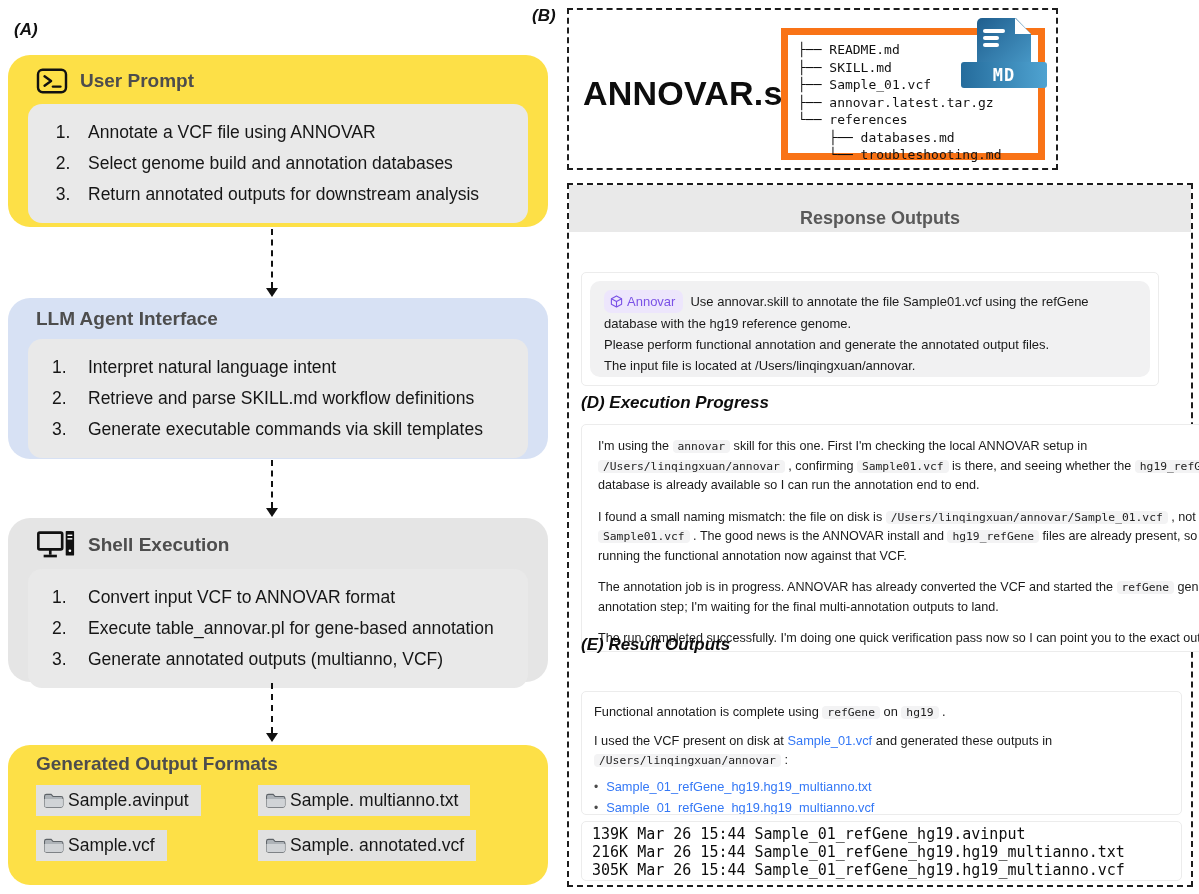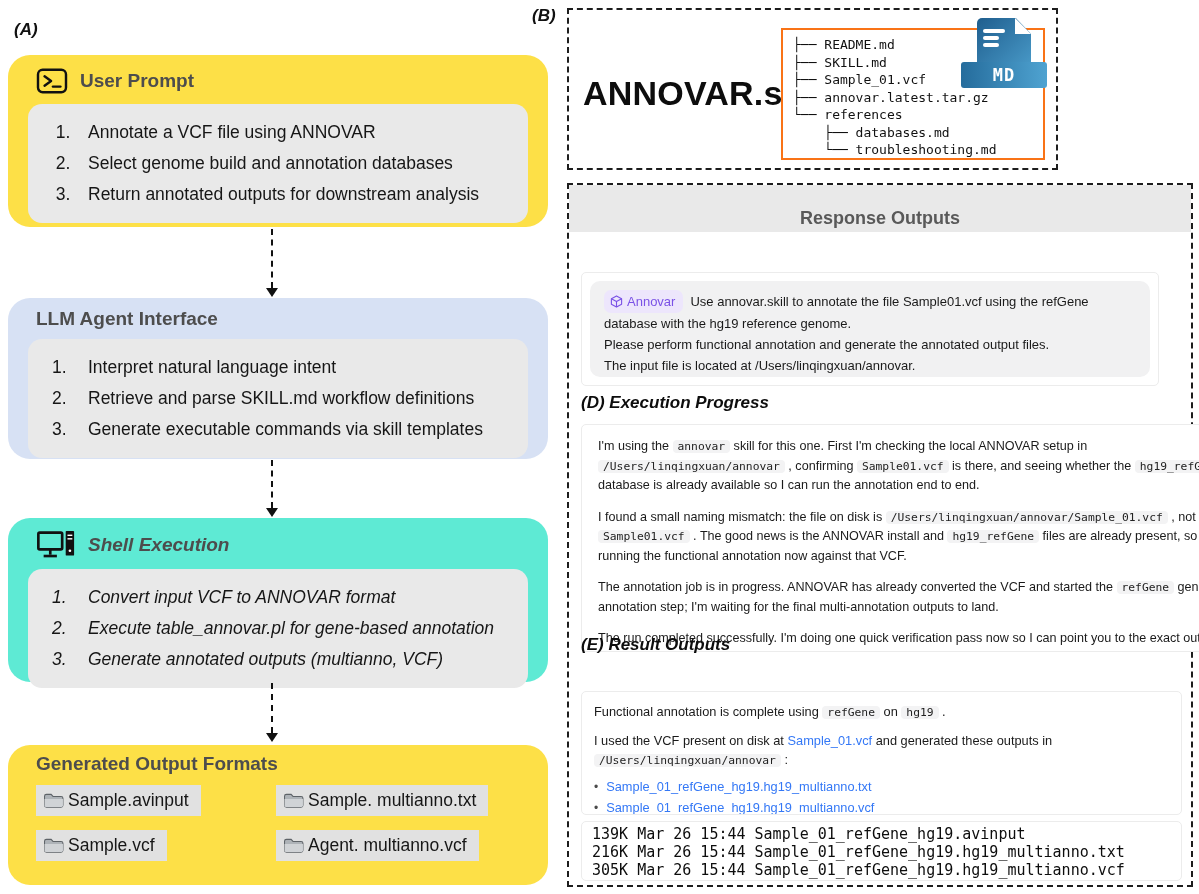--- a/index.html
+++ b/index.html
@@ -5,38 +5,38 @@
   * { margin:0; padding:0; box-sizing:border-box; }
   html,body { width:1199px; height:894px; background:#ffffff; font-family:"Liberation Sans", sans-serif; }
   #stage { position:relative; width:1199px; height:894px; background:#fff; overflow:hidden; }
 
   .panel-label { position:absolute; font-weight:bold; font-style:italic; font-size:17px; color:#111; }
 
   
   .flow-box { position:absolute; left:8px; width:540px; border-radius:22px; }
   .fb-yellow { background:#fde047;text-align:center; }
   .fb-blue   { background:#D7E1F4; }
-  .fb-green  { background:#5eead4;font-style:italic; }
+  .fb-green  { background:#e5e5e5; }
   .fb-head { display:flex; align-items:center; gap:12px; padding:12px 0 0 28px; }
   .fb-title { font-size:19px; font-weight:bold; color:#4d4d4d; }
   .fb-list { margin:9px 20px 0 20px; background:#E9E9E9; border-radius:14px; padding:8px 14px; }
   .fb-row { display:flex; gap:14px; margin:10px 0 10px 10px; font-size:17.5px; color:#161616; }
   .fb-row .num { width:22px; flex:none; }
 
   .arrow-wrap { position:absolute; left:265px; width:14px; display:flex; flex-direction:column; align-items:center; }
   .arrow-line { flex:1; width:0; border-left:2.5px dashed #111; }
   .arrow-head { width:0; height:0; border-left:6px solid transparent; border-right:6px solid transparent; border-top:9px solid #111; }
 
-  .gen-grid { display:grid; grid-template-columns:196px auto; gap:14px 44px; margin:10px 0 0 28px; justify-items:start; }
+  .gen-grid { display:grid; grid-template-columns:196px auto; gap:14px 26px; margin:10px 0 0 28px; justify-items:start; }
   .file-chip { display:inline-flex; align-items:center; gap:4px; background:#E1E1E1; padding:5px 12px 5px 7px; font-size:17.5px; font-weight:500; color:#161616; }
 
   
   #panel-b { position:absolute; left:567px; top:8px; width:491px; height:162px; border:2px dashed #1d1d1d; background:#fff; }
   #skill-name { position:absolute; left:14px; top:64px; font-size:34px; font-weight:bold; color:#0d0d0d; letter-spacing:.2px; }
-  #tree-box { position:absolute; left:212px; top:18px; width:264px; height:132px; background:#fff; border:2px solid #f97316; padding:6px 0 6px 10px; }
+  #tree-box { position:absolute; left:212px; top:18px; width:264px; height:132px; background:#fff; border:7px solid #f97316; padding:6px 0 6px 10px; }
   #tree-box pre { font-family:"DejaVu Sans Mono", monospace; font-size:13px; line-height:17.5px; color:#111; }
   #md-icon { position:absolute; left:392px; top:8px; width:86px; height:94px; z-index:3; }
   .md-doc { position:absolute; left:16px; top:0; width:54px; height:66px; background:linear-gradient(135deg,#1F5E8E,#4FA3D1); border-radius:5px;
             clip-path:polygon(0 0, 72% 0, 100% 24%, 100% 100%, 0 100%); }
   .md-fold { position:absolute; left:54px; top:0; width:16px; height:16px; background:#fff; clip-path:polygon(0 0, 100% 100%, 0 100%); }
   .md-line { position:absolute; left:22px; height:3.5px; background:#fff; border-radius:2px; }
   .md-banner { position:absolute; left:0; top:44px; width:86px; height:26px; border-radius:3px;
                background:linear-gradient(90deg,#256C9C,#4FA3D1); display:flex; align-items:center; justify-content:center;
                color:#fff; font-family:"DejaVu Sans Mono", monospace; font-weight:bold; font-size:17px; letter-spacing:1px; }
 
@@ -194,21 +194,21 @@
           <path d="M1.5 4.5 q0-2 2-2 h5 l2 2.2 h8.5 q2 0 2 2 v7.3 q0 2-2 2 h-15.5 q-2 0-2-2 z" fill="#AEB3B8" stroke="#5E6368" stroke-width="1.1"></path>
           <path d="M1.5 7.5 h19.5 v6.5 q0 2-2 2 h-15.5 q-2 0-2-2 z" fill="#D0D3D6"></path>
         </svg>
         <span>Sample.vcf</span>
       </span>
       <span class="file-chip">
         <svg class="icon-svg" width="21" height="17" viewBox="0 0 22 18">
           <path d="M1.5 4.5 q0-2 2-2 h5 l2 2.2 h8.5 q2 0 2 2 v7.3 q0 2-2 2 h-15.5 q-2 0-2-2 z" fill="#AEB3B8" stroke="#5E6368" stroke-width="1.1"></path>
           <path d="M1.5 7.5 h19.5 v6.5 q0 2-2 2 h-15.5 q-2 0-2-2 z" fill="#D0D3D6"></path>
         </svg>
-        <span>Agent. multianno.vcf</span>
+        <span>Sample. annotated.vcf</span>
       </span>
     </div>
   </div>
 
   <div class="panel-label" style="left:532px; top:6px;">(B)</div>
 
   <div id="panel-b">
     <div id="skill-name">ANNOVAR.skill</div>
     <div id="tree-box">
       <pre>├── README.md

